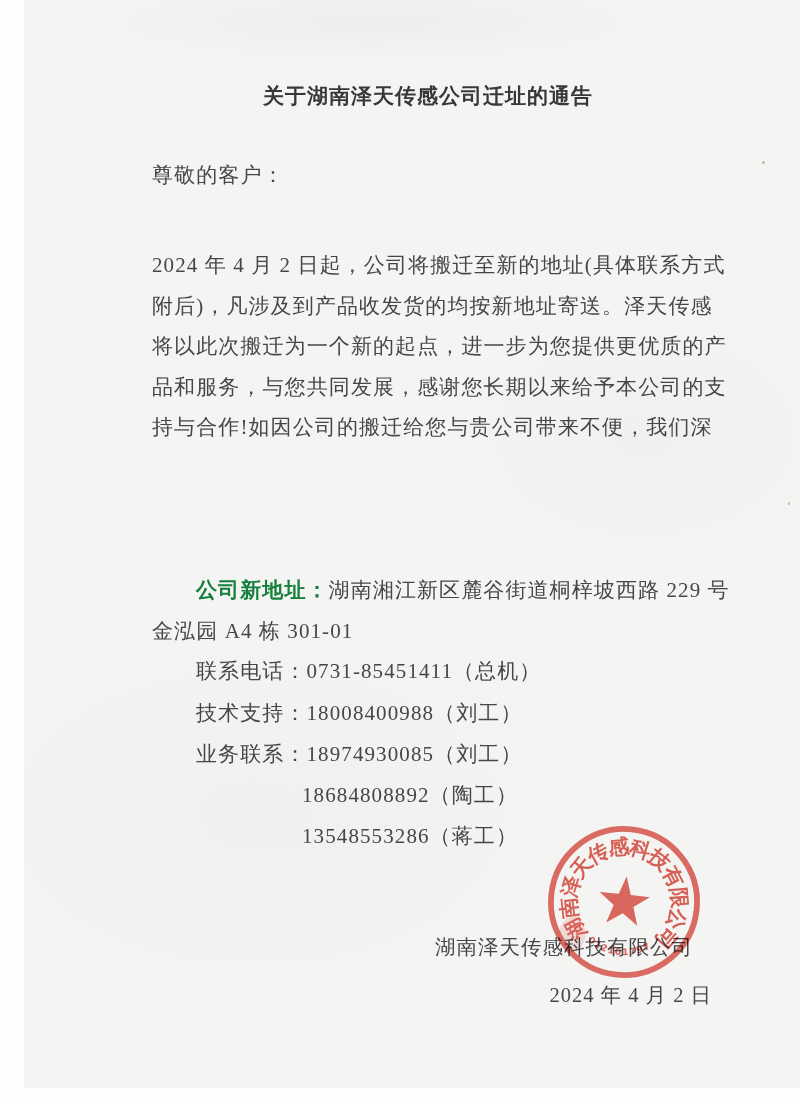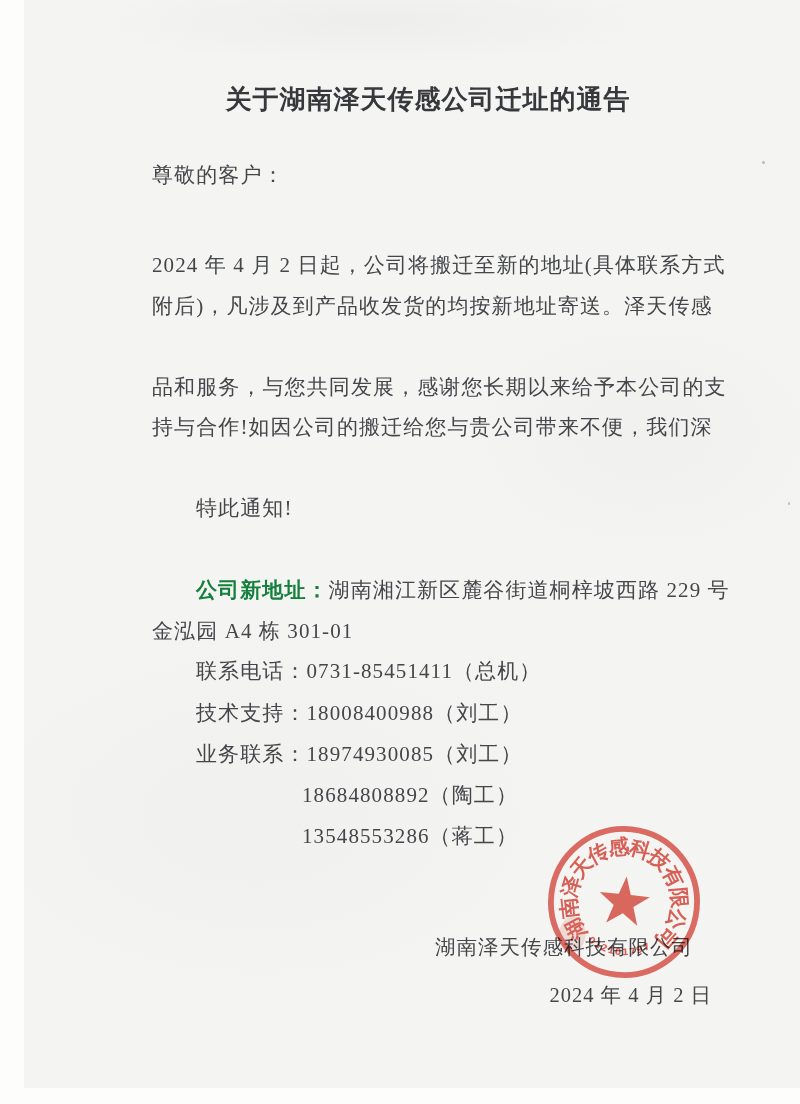--- a/index.html
+++ b/index.html
@@ -20,21 +20,21 @@
   .paper{
     position:absolute;left:24px;top:0;width:776px;height:1088px;
     background:
       radial-gradient(ellipse 420px 60px at 45% 2%, rgba(60,60,70,0.035), transparent 70%),
       radial-gradient(ellipse 300px 200px at 80% 40%, rgba(60,60,70,0.02), transparent 70%),
       radial-gradient(ellipse 500px 300px at 30% 75%, rgba(60,60,70,0.018), transparent 70%),
       var(--paper);
   }
   .title{
     position:absolute;left:148px;top:82px;width:560px;
-    text-align:center;font-weight:bold;font-size:26px;letter-spacing:1px;
+    text-align:center;font-weight:bold;font-size:21px;letter-spacing:1px;
     color:#37383c;white-space:nowrap;
   }
   .line{
     position:absolute;left:152px;width:565px;
     font-size:21px;letter-spacing:1.1px;white-space:nowrap;
     color:var(--ink);
   }
   .indent{padding-left:44px;}
   .num-indent{padding-left:150px;}
   .bold{font-weight:bold;color:#15803d;}
@@ -73,24 +73,24 @@
 
 <div id="page">
   <div class="paper"></div>
 
   <div class="title">关于湖南泽天传感公司迁址的通告</div>
 
   <div class="line" style="top:161px">尊敬的客户：</div>
 
   <div class="line" style="top:251px">2024 年 4 月 2 日起，公司将搬迁至新的地址(具体联系方式</div>
   <div class="line" style="top:292px">附后)，凡涉及到产品收发货的均按新地址寄送。泽天传感</div>
+  <div class="line" style="top:332px">将以此次搬迁为一个新的起点，进一步为您提供更优质的产</div>
   <div class="line" style="top:373px">品和服务，与您共同发展，感谢您长期以来给予本公司的支</div>
   <div class="line" style="top:413px">持与合作!如因公司的搬迁给您与贵公司带来不便，我们深</div>
 
-  <div class="line indent" style="top:494px">特此通知!</div>
 
   <div class="line indent" style="top:576px">
     <span class="bold">公司新地址：</span><span>湖南湘江新区麓谷街道桐梓坡西路 229 号</span>
   </div>
   <div class="line" style="top:617px">金泓园 A4 栋 301-01</div>
 
   <div class="line indent" style="top:657px">
     <span>联系电话：</span><span>0731-85451411（总机）</span>
   </div>
   <div class="line indent" style="top:699px">

